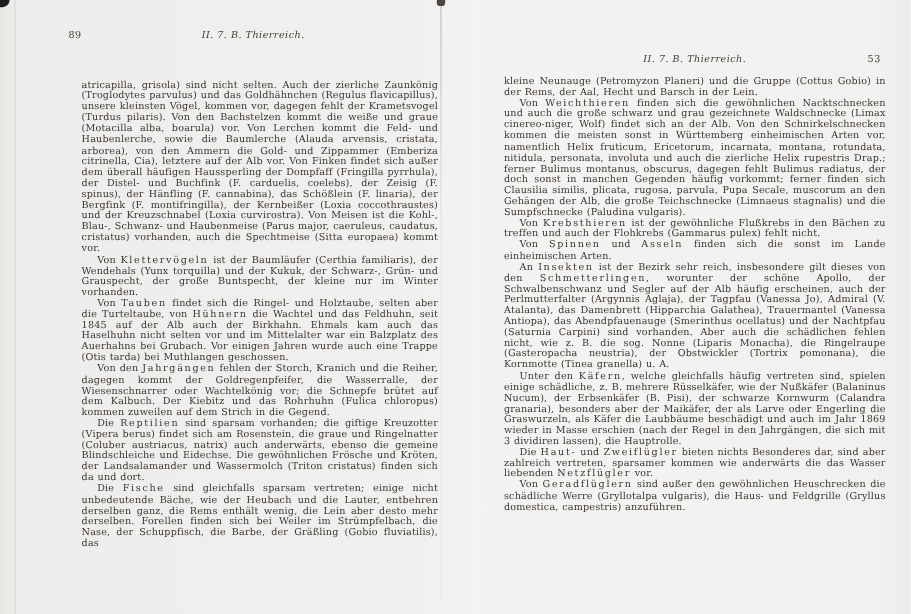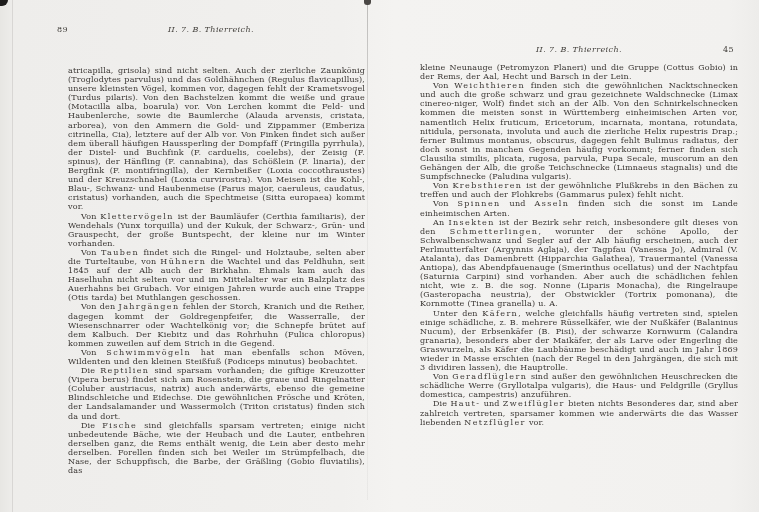--- a/index.html
+++ b/index.html
@@ -85,36 +85,35 @@
   <div class="page page-left">
     <div class="pagehead">
       <span class="pagenum">89</span>
       <span class="runtitle">II. 7. B. Thierreich.</span>
     </div>
     <div class="pagebody">
         <p class="para"><span>atricapilla, grisola) sind nicht selten. Auch der zierliche Zaunkönig (Troglodytes parvulus) und das Goldhähnchen (Regulus flavicapillus), unsere kleinsten Vögel, kommen vor, dagegen fehlt der Krametsvogel (Turdus pilaris). Von den Bachstelzen kommt die weiße und graue (Motacilla alba, boarula) vor. Von Lerchen kommt die Feld- und Haubenlerche, sowie die Baumlerche (Alauda arvensis, cristata, arborea), von den Ammern die Gold- und Zippammer (Emberiza citrinella, Cia), letztere auf der Alb vor. Von Finken findet sich außer dem überall häufigen Haussperling der Dompfaff (Fringilla pyrrhula), der Distel- und Buchfink (F. carduelis, coelebs), der Zeisig (F. spinus), der Hänfling (F. cannabina), das Schößlein (F. linaria), der Bergfink (F. montifringilla), der Kernbeißer (Loxia coccothraustes) und der Kreuzschnabel (Loxia curvirostra). Von Meisen ist die Kohl-, Blau-, Schwanz- und Haubenmeise (Parus major, caeruleus, caudatus, cristatus) vorhanden, auch die Spechtmeise (Sitta europaea) kommt vor.</span></p>
         <p class="para indent"><span>Von </span><span class="g">Klettervögeln</span><span> ist der Baumläufer (Certhia familiaris), der Wendehals (Yunx torquilla) und der Kukuk, der Schwarz-, Grün- und Grauspecht, der große Buntspecht, der kleine nur im Winter vorhanden.</span></p>
         <p class="para indent"><span>Von </span><span class="g">Tauben</span><span> findet sich die Ringel- und Holztaube, selten aber die Turteltaube, von </span><span class="g">Hühnern</span><span> die Wachtel und das Feldhuhn, seit 1845 auf der Alb auch der Birkhahn. Ehmals kam auch das Haselhuhn nicht selten vor und im Mittelalter war ein Balzplatz des Auerhahns bei Grubach. Vor einigen Jahren wurde auch eine Trappe (Otis tarda) bei Muthlangen geschossen.</span></p>
         <p class="para indent"><span>Von den </span><span class="g">Jahrgängen</span><span> fehlen der Storch, Kranich und die Reiher, dagegen kommt der Goldregenpfeifer, die Wasserralle, der Wiesenschnarrer oder Wachtelkönig vor; die Schnepfe brütet auf dem Kalbuch. Der Kiebitz und das Rohrhuhn (Fulica chloropus) kommen zuweilen auf dem Strich in die Gegend.</span></p>
-        <p class="para indent"><span>Von </span><span class="g">Schwimmvögeln</span><span> hat man ebenfalls schon Möven, Wildenten und den kleinen Steißfuß (Podiceps minutus) beobachtet.</span></p>
         <p class="para indent"><span>Die </span><span class="g">Reptilien</span><span> sind sparsam vorhanden; die giftige Kreuzotter (Vipera berus) findet sich am Rosenstein, die graue und Ringelnatter (Coluber austriacus, natrix) auch anderwärts, ebenso die gemeine Blindschleiche und Eidechse. Die gewöhnlichen Frösche und Kröten, der Landsalamander und Wassermolch (Triton cristatus) finden sich da und dort.</span></p>
         <p class="para indent"><span>Die </span><span class="g">Fische</span><span> sind gleichfalls sparsam vertreten; einige nicht unbedeutende Bäche, wie der Heubach und die Lauter, entbehren derselben ganz, die Rems enthält wenig, die Lein aber desto mehr derselben. Forellen finden sich bei Weiler im Strümpfelbach, die Nase, der Schuppfisch, die Barbe, der Gräßling (Gobio fluviatilis), das</span></p>
       </div>
   </div>
 
   <div class="page page-right">
     <div class="pagehead">
       <span class="runtitle">II. 7. B. Thierreich.</span>
-      <span class="pagenum">45</span>
+      <span class="pagenum">53</span>
     </div>
     <div class="pagebody">
         <p class="para"><span>kleine Neunauge (Petromyzon Planeri) und die Gruppe (Cottus Gobio) in der Rems, der Aal, Hecht und Barsch in der Lein.</span></p>
         <p class="para indent"><span>Von </span><span class="g">Weichthieren</span><span> finden sich die gewöhnlichen Nacktschnecken und auch die große schwarz und grau gezeichnete Waldschnecke (Limax cinereo-niger, Wolf) findet sich an der Alb. Von den Schnirkelschnecken kommen die meisten sonst in Württemberg einheimischen Arten vor, namentlich Helix fruticum, Ericetorum, incarnata, montana, rotundata, nitidula, personata, involuta und auch die zierliche Helix rupestris Drap.; ferner Bulimus montanus, obscurus, dagegen fehlt Bulimus radiatus, der doch sonst in manchen Gegenden häufig vorkommt; ferner finden sich Clausilia similis, plicata, rugosa, parvula, Pupa Secale, muscorum an den Gehängen der Alb, die große Teichschnecke (Limnaeus stagnalis) und die Sumpfschnecke (Paludina vulgaris).</span></p>
         <p class="para indent"><span>Von </span><span class="g">Krebsthieren</span><span> ist der gewöhnliche Flußkrebs in den Bächen zu treffen und auch der Flohkrebs (Gammarus pulex) fehlt nicht.</span></p>
         <p class="para indent"><span>Von </span><span class="g">Spinnen</span><span> und </span><span class="g">Asseln</span><span> finden sich die sonst im Lande einheimischen Arten.</span></p>
         <p class="para indent"><span>An </span><span class="g">Insekten</span><span> ist der Bezirk sehr reich, insbesondere gilt dieses von den </span><span class="g">Schmetterlingen</span><span>, worunter der schöne Apollo, der Schwalbenschwanz und Segler auf der Alb häufig erscheinen, auch der Perlmutterfalter (Argynnis Aglaja), der Tagpfau (Vanessa Jo), Admiral (V. Atalanta), das Damenbrett (Hipparchia Galathea), Trauermantel (Vanessa Antiopa), das Abendpfauenauge (Smerinthus ocellatus) und der Nachtpfau (Saturnia Carpini) sind vorhanden. Aber auch die schädlichen fehlen nicht, wie z. B. die sog. Nonne (Liparis Monacha), die Ringelraupe (Gasteropacha neustria), der Obstwickler (Tortrix pomonana), die Kornmotte (Tinea granella) u. A.</span></p>
         <p class="para indent"><span>Unter den </span><span class="g">Käfern</span><span>, welche gleichfalls häufig vertreten sind, spielen einige schädliche, z. B. mehrere Rüsselkäfer, wie der Nußkäfer (Balaninus Nucum), der Erbsenkäfer (B. Pisi), der schwarze Kornwurm (Calandra granaria), besonders aber der Maikäfer, der als Larve oder Engerling die Graswurzeln, als Käfer die Laubbäume beschädigt und auch im Jahr 1869 wieder in Masse erschien (nach der Regel in den Jahrgängen, die sich mit 3 dividiren lassen), die Hauptrolle.</span></p>
+        <p class="para indent"><span>Die </span><span class="g">Haut-</span><span> und </span><span class="g">Zweiflügler</span><span> bieten nichts Besonderes dar, sind aber zahlreich vertreten, sparsamer kommen wie anderwärts die das Wasser liebenden </span><span class="g">Netzflügler</span><span> vor.</span></p>
         <p class="para indent"><span>Von </span><span class="g">Geradflüglern</span><span> sind außer den gewöhnlichen Heuschrecken die schädliche Werre (Gryllotalpa vulgaris), die Haus- und Feldgrille (Gryllus domestica, campestris) anzuführen.</span></p>
-        <p class="para indent"><span>Die </span><span class="g">Haut-</span><span> und </span><span class="g">Zweiflügler</span><span> bieten nichts Besonderes dar, sind aber zahlreich vertreten, sparsamer kommen wie anderwärts die das Wasser liebenden </span><span class="g">Netzflügler</span><span> vor.</span></p>
       </div>
   </div>
 
 </div>
 
 </body></html>

